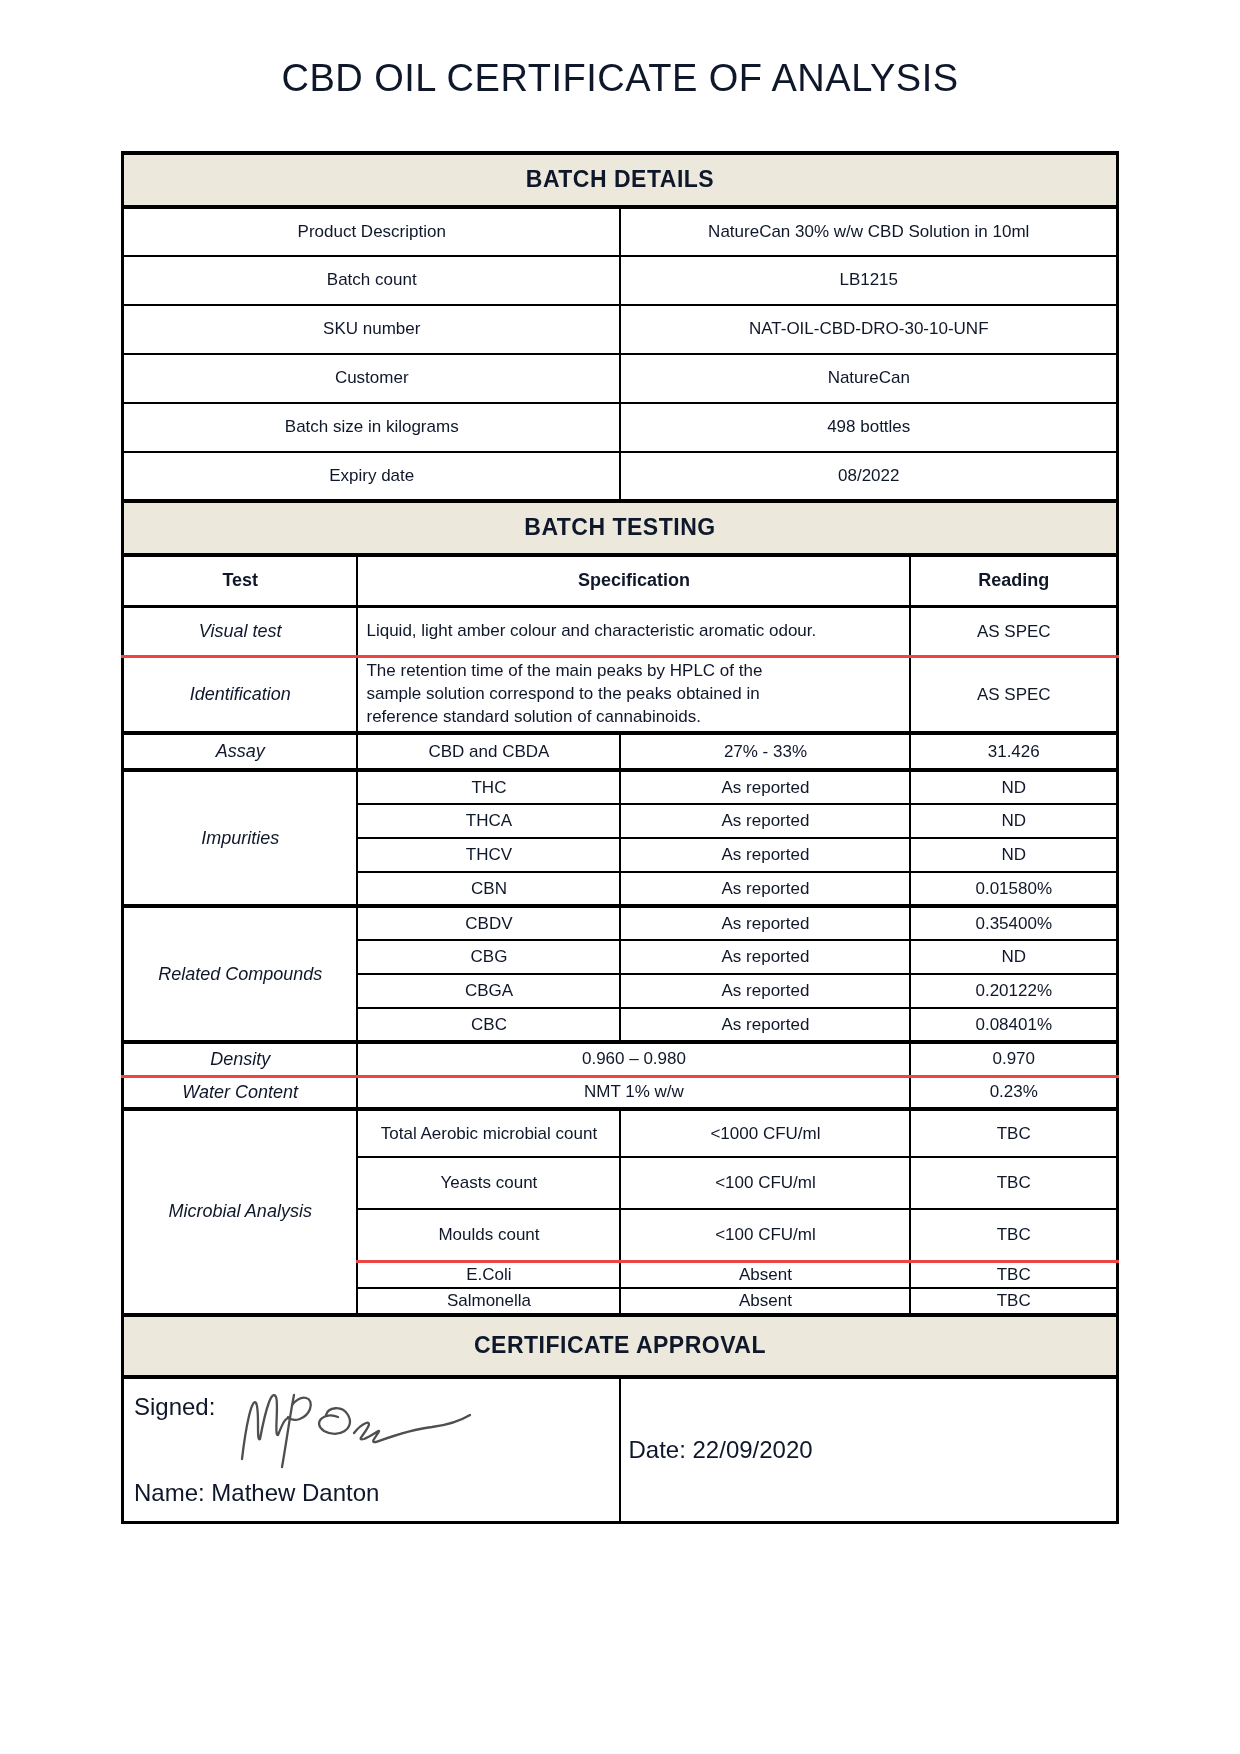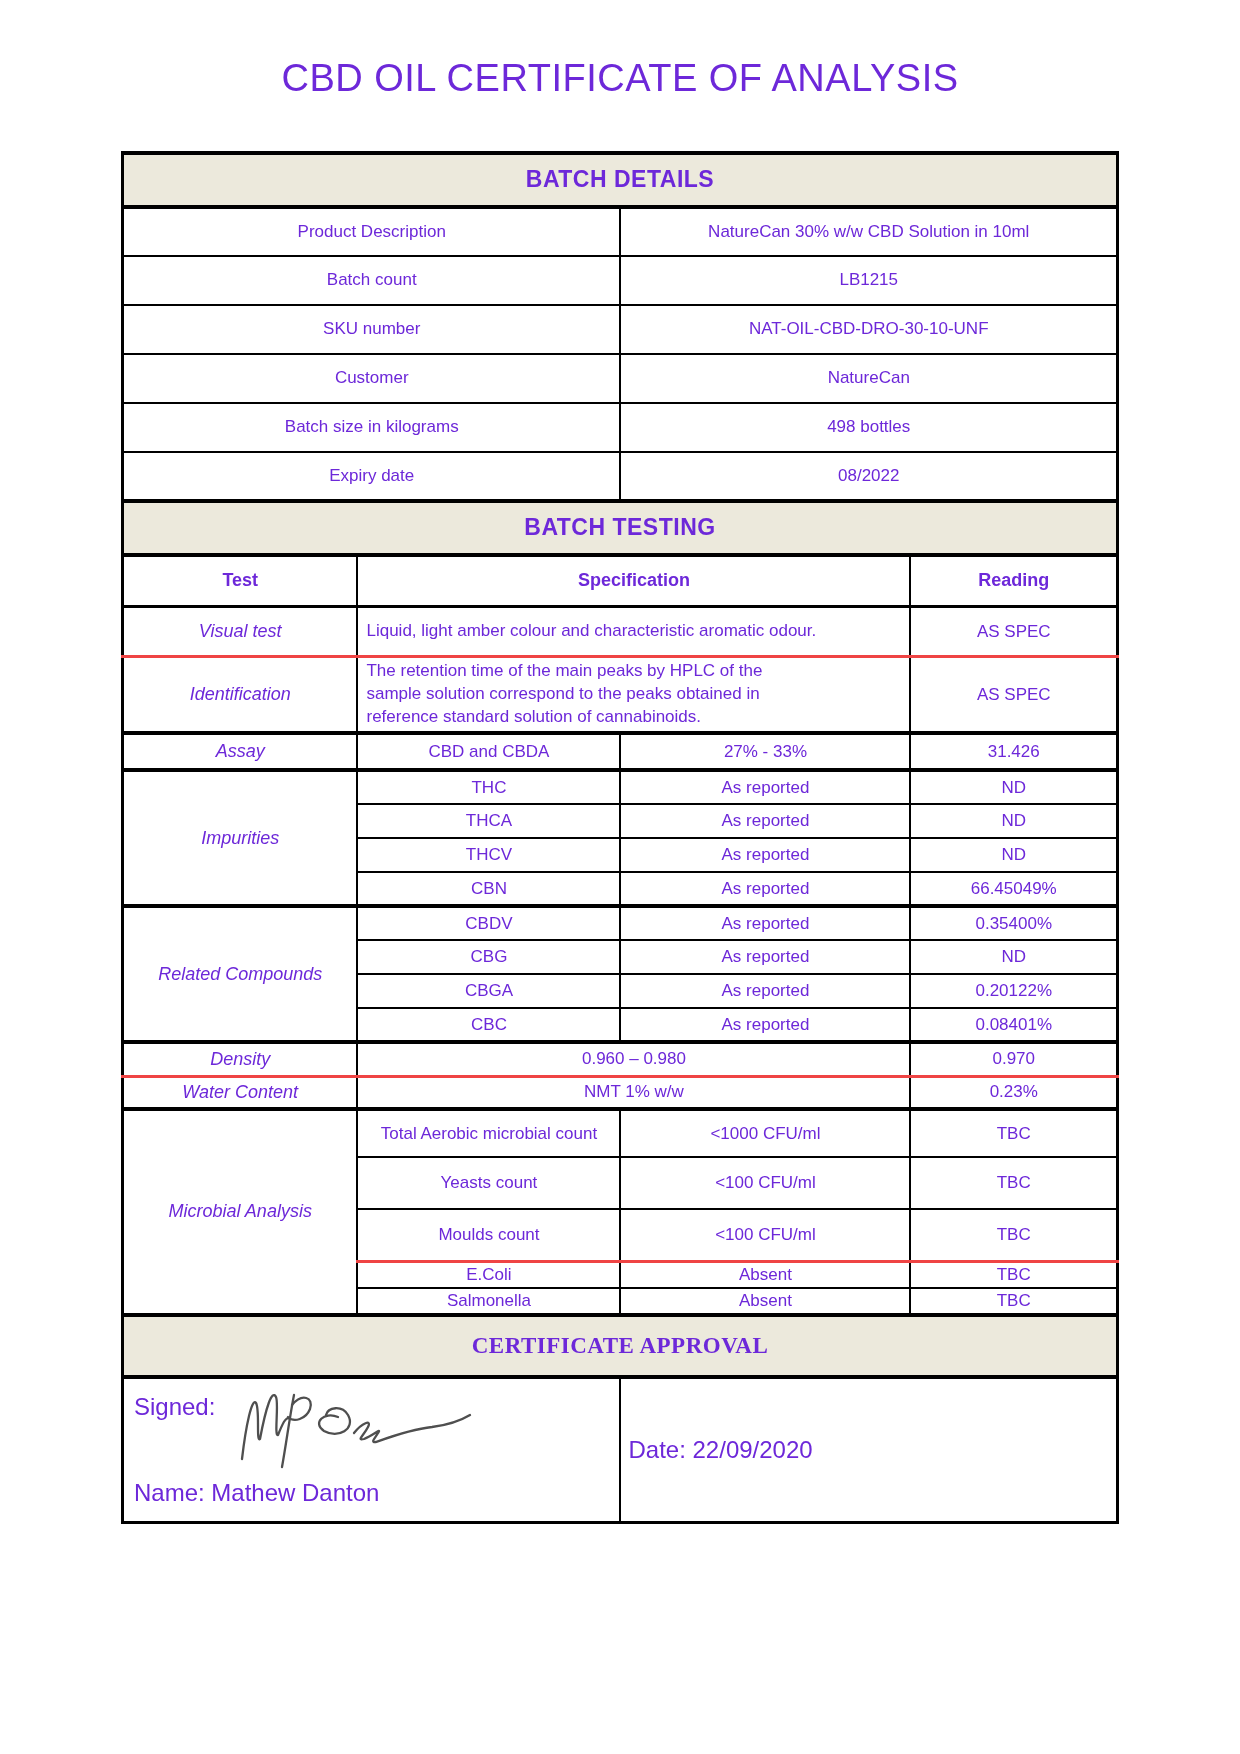--- a/index.html
+++ b/index.html
@@ -1,18 +1,18 @@
 <!DOCTYPE html>
 <html><head>
 <meta charset="utf-8">
 <style>
   html,body{margin:0;padding:0;background:#fff;}
   .page{
     width:1240px;height:1754px;position:relative;background:#ffffff;
-    font-family:"Liberation Sans",sans-serif;color:#6d28d9;overflow:hidden;
+    font-family:"Liberation Sans",sans-serif;color:#0f172a;overflow:hidden;
   }
   .title{
     text-align:center;padding-top:57px;margin:0;
     font-size:38px;font-weight:400;letter-spacing:.5px;line-height:1.15;
   }
   table.doc{
     border-collapse:collapse;table-layout:fixed;
     width:995px;margin:50px auto 0;border:3px solid #000;
   }
   .doc td{
@@ -23,21 +23,21 @@
     background:#ECE9DC;font-weight:700;font-size:23px;letter-spacing:.5px;
     border-top:4px solid #000;border-bottom:4px solid #000;
   }
   tr.colhdr td{font-weight:700;font-size:18px;border-bottom:3px solid #000;}
   td.test{font-style:italic;font-size:18px;}
   td.spec-left{text-align:left;padding-left:8px;}
   .spec-text{max-width:450px;line-height:1.35;display:inline-block;text-align:left;}
   tr.sep td{border-top:4px solid #000;}
   tr.sep3 td{border-top:3px solid #ef4444;}
   
-  tr.h-band{height:54px;padding-left:43px;}  tr.h-band3{height:62px;font-family:Liberation Serif, serif;}
+  tr.h-band{height:54px;padding-left:43px;}  tr.h-band3{height:62px;}
   tr.h-detail{height:49px;} tr.h-colhdr{height:52px;}
   tr.h-visual{height:50px;} tr.h-ident{height:76px;}
   tr.h-assay{height:37px;}  tr.h-analyte{height:34px;}
   tr.h-density{height:34px;} tr.h-water{height:33px;}
   tr.h-micro1{height:48px;} tr.h-micro2{height:52px;} tr.h-micro3{height:52px;}
   tr.h-small{height:23px;}  tr.h-small2{height:22px;}
   tr.approval{height:146px;}
   td.sign-cell{position:relative;text-align:left;vertical-align:top;}
   .signed-label{position:absolute;top:14px;left:10px;font-size:24px;}
   .name-line{position:absolute;bottom:14px;left:10px;font-size:24px;}
@@ -136,21 +136,21 @@
       <td>ND</td>
     </tr>
     <tr class="h-analyte">
       <td>THCV</td>
       <td>As reported</td>
       <td>ND</td>
     </tr>
     <tr class="h-analyte">
       <td>CBN</td>
       <td>As reported</td>
-      <td>66.45049%</td>
+      <td>0.01580%</td>
     </tr>
 
     <tr class="sep h-analyte">
       <td class="test" rowspan="4">Related Compounds</td>
       <td>CBDV</td>
       <td>As reported</td>
       <td>0.35400%</td>
     </tr>
     <tr class="h-analyte">
       <td>CBG</td>

